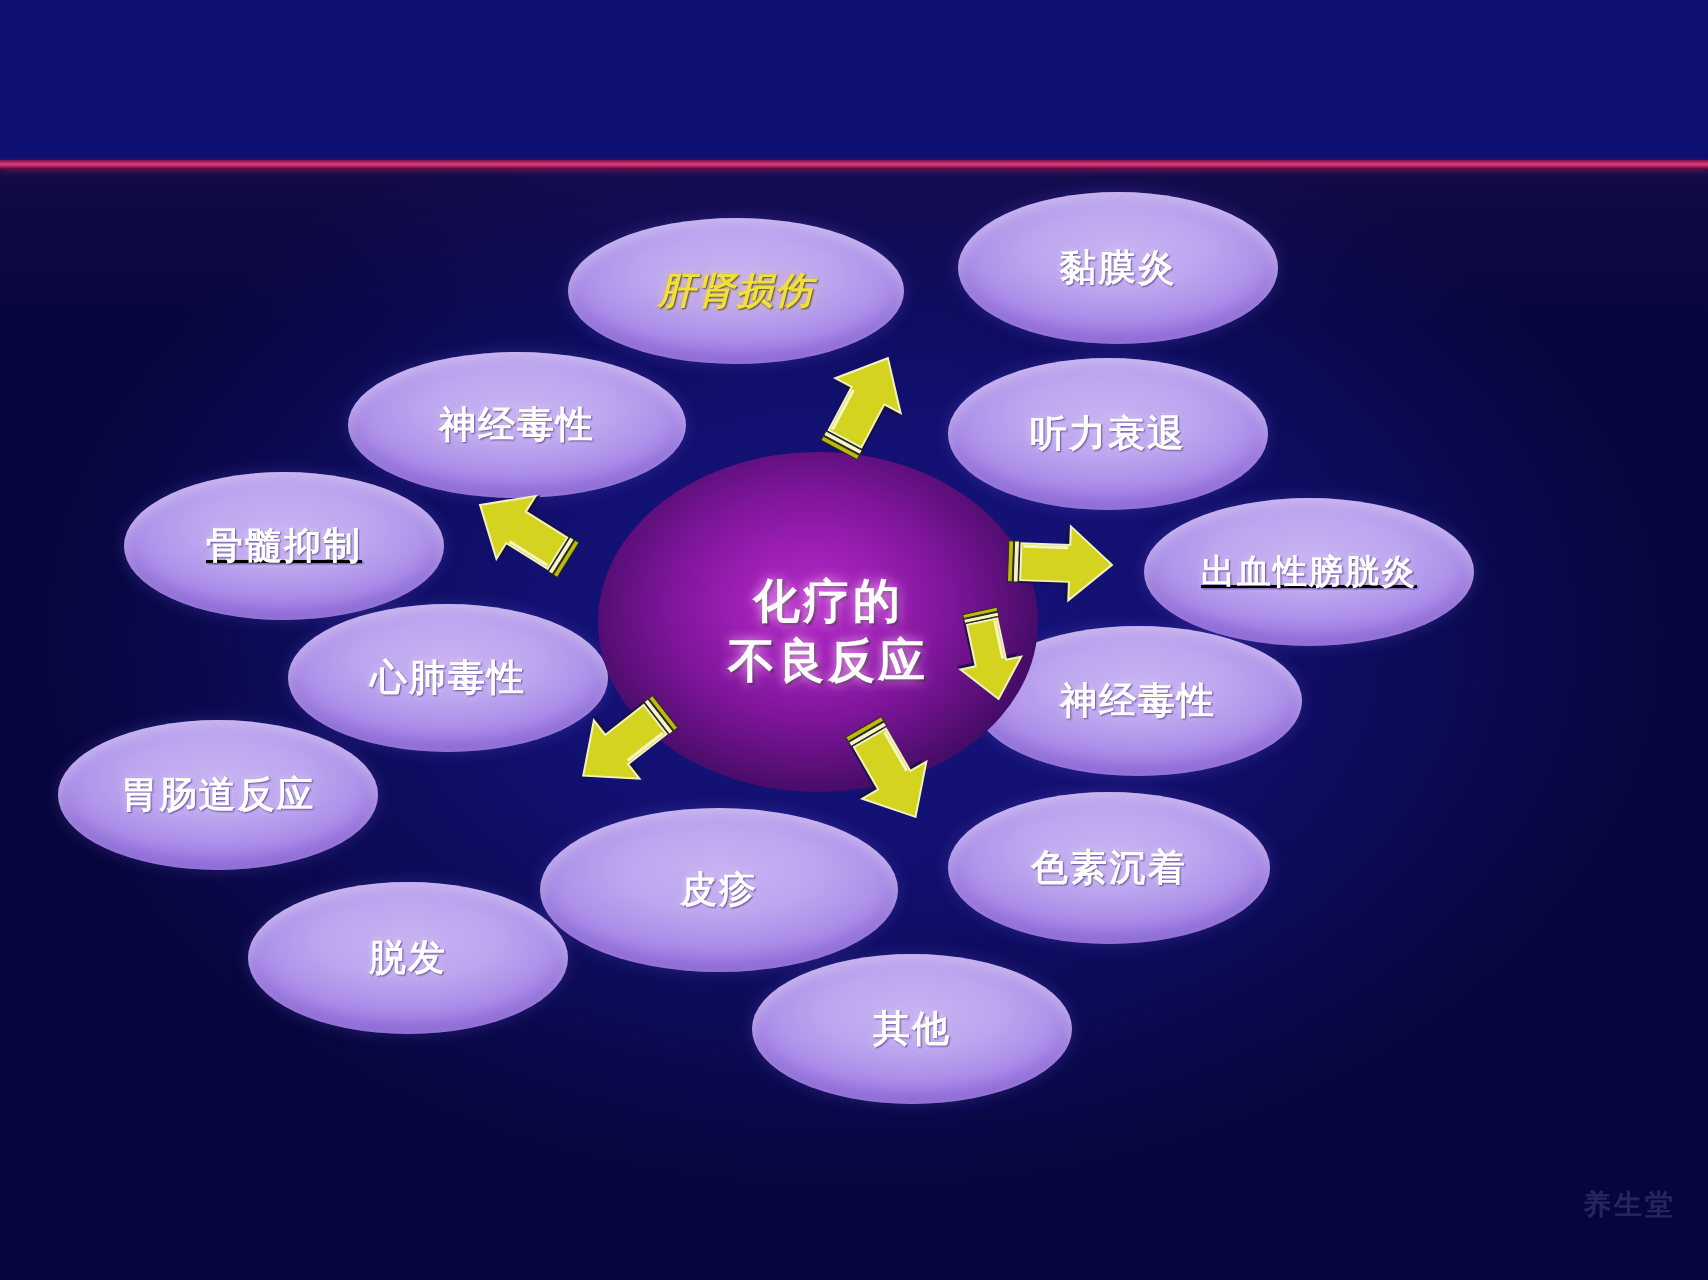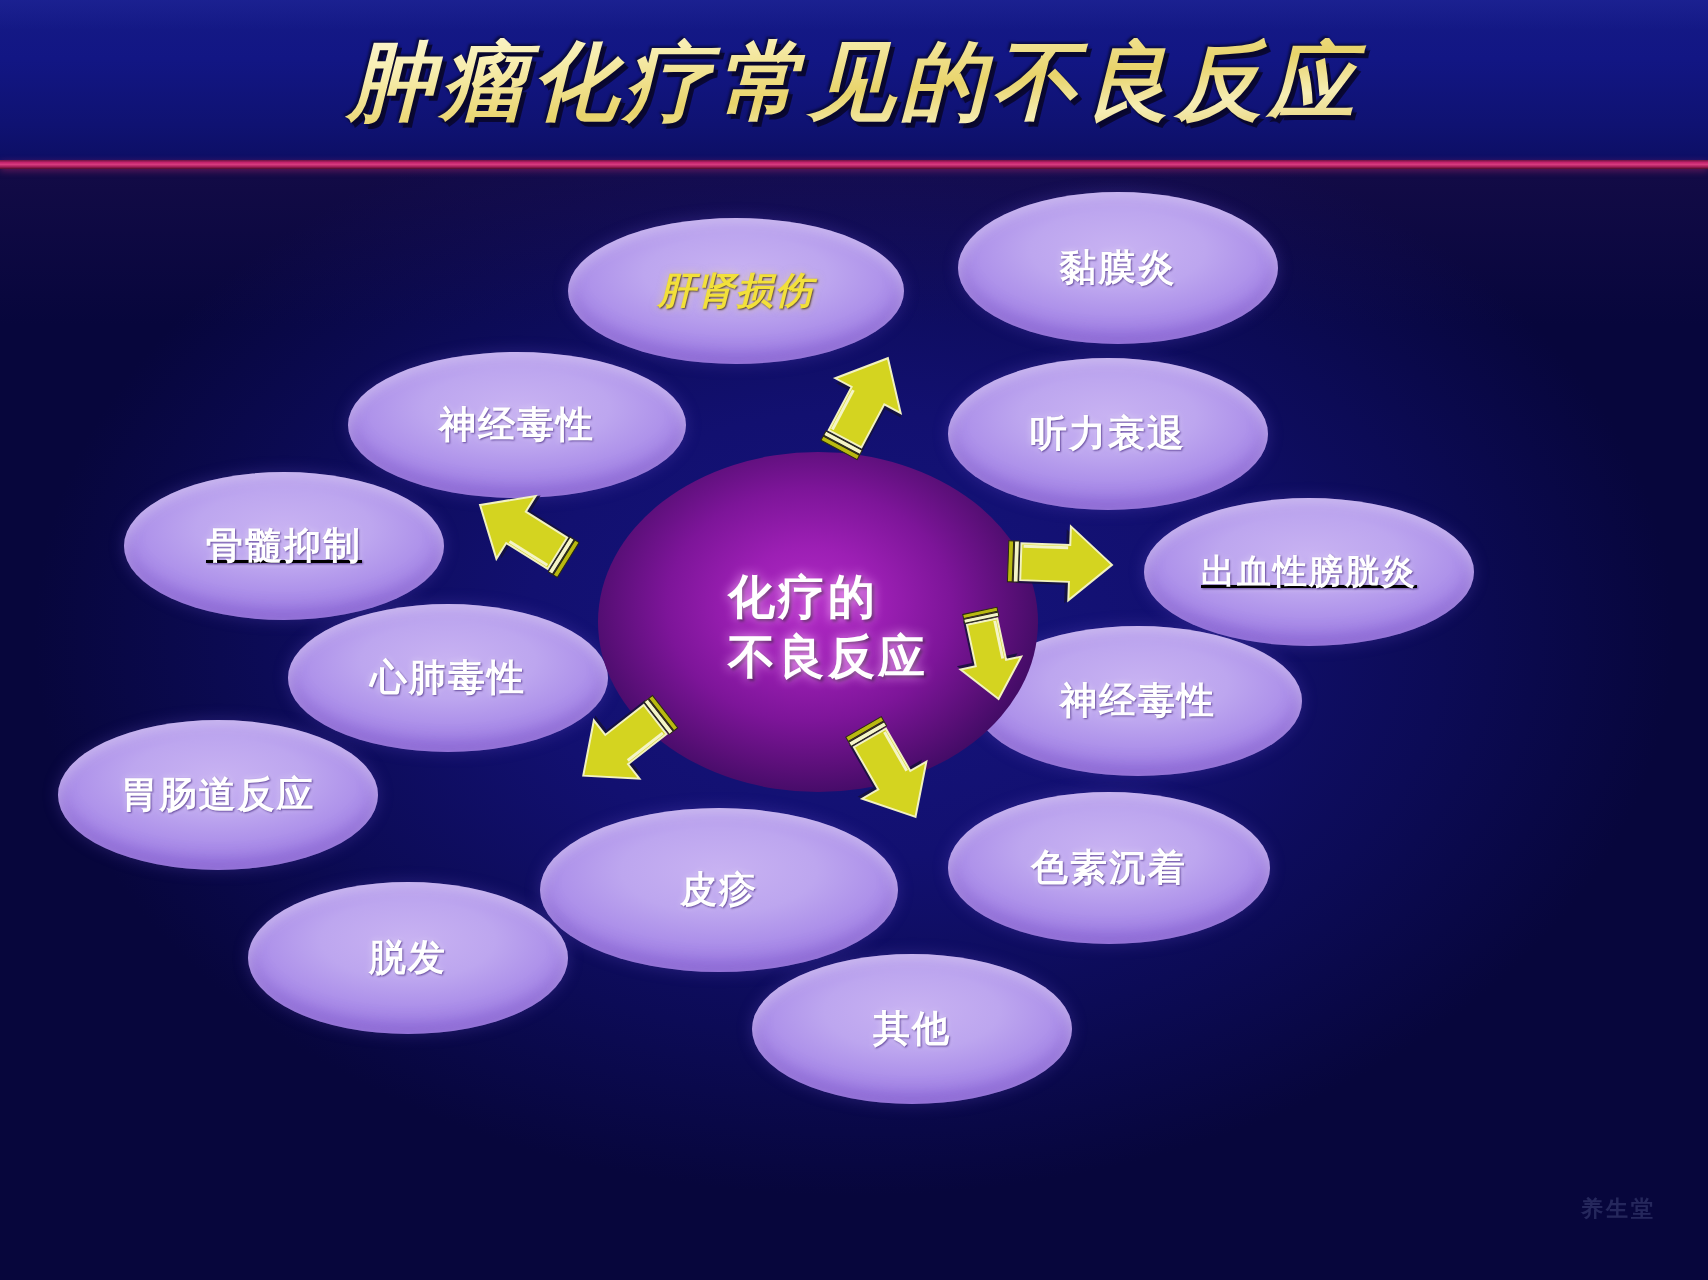--- a/index.html
+++ b/index.html
@@ -91,31 +91,30 @@
         #7d1599 44%,
         #5a0f78 62%,
         #33095a 80%,
         rgba(18,16,110,0.0) 100%);
     display: flex;
     align-items: center;
     justify-content: center;
     z-index: 3;
   }
   .center-label {
-    text-align: left;
+    text-align: center;
     color: #ffffff;
     font-size: 47px;
     font-weight: bold;
     line-height: 1.28;
     letter-spacing: 3px;
     text-shadow: 0 0 12px rgba(255,190,255,0.95), 2px 2px 3px rgba(0,0,0,0.55);
     white-space: pre-line;
     margin-left: 20px;
     margin-top: 18px;
-    font-family: Liberation Mono, monospace;
   }
 
   
   .node {
     position: absolute;
     border-radius: 50%;
     display: flex;
     align-items: center;
     justify-content: center;
     background:
@@ -142,38 +141,35 @@
   
   .arrow {
     position: absolute;
     z-index: 4;
   }
   .arrow svg { display: block; overflow: visible; }
 
   
   .watermark {
     position: absolute;
-    right: 52px;
+    right: 32px;
     bottom: 56px;
     color: rgba(190,205,255,0.17);
-    font-size: 22px;
+    font-size: 28px;
     letter-spacing: 3px;
     font-weight: bold;
     z-index: 7;
     pointer-events: none;
   }
 </style>
 </head>
 <body>
 
 <div id="slide">
 
-  <div class="header-band">
-    <div class="title-text">肿瘤化疗常见的不良反应</div>
-  </div>
   <div class="rule-line"></div>
 
   <div class="body-area">
 
     <div class="center-node" id="center-node" style="left: 598px; top: 283px;">
       <div class="center-label">化疗的
 不良反应</div>
     </div>
 
     <div id="node-layer">

